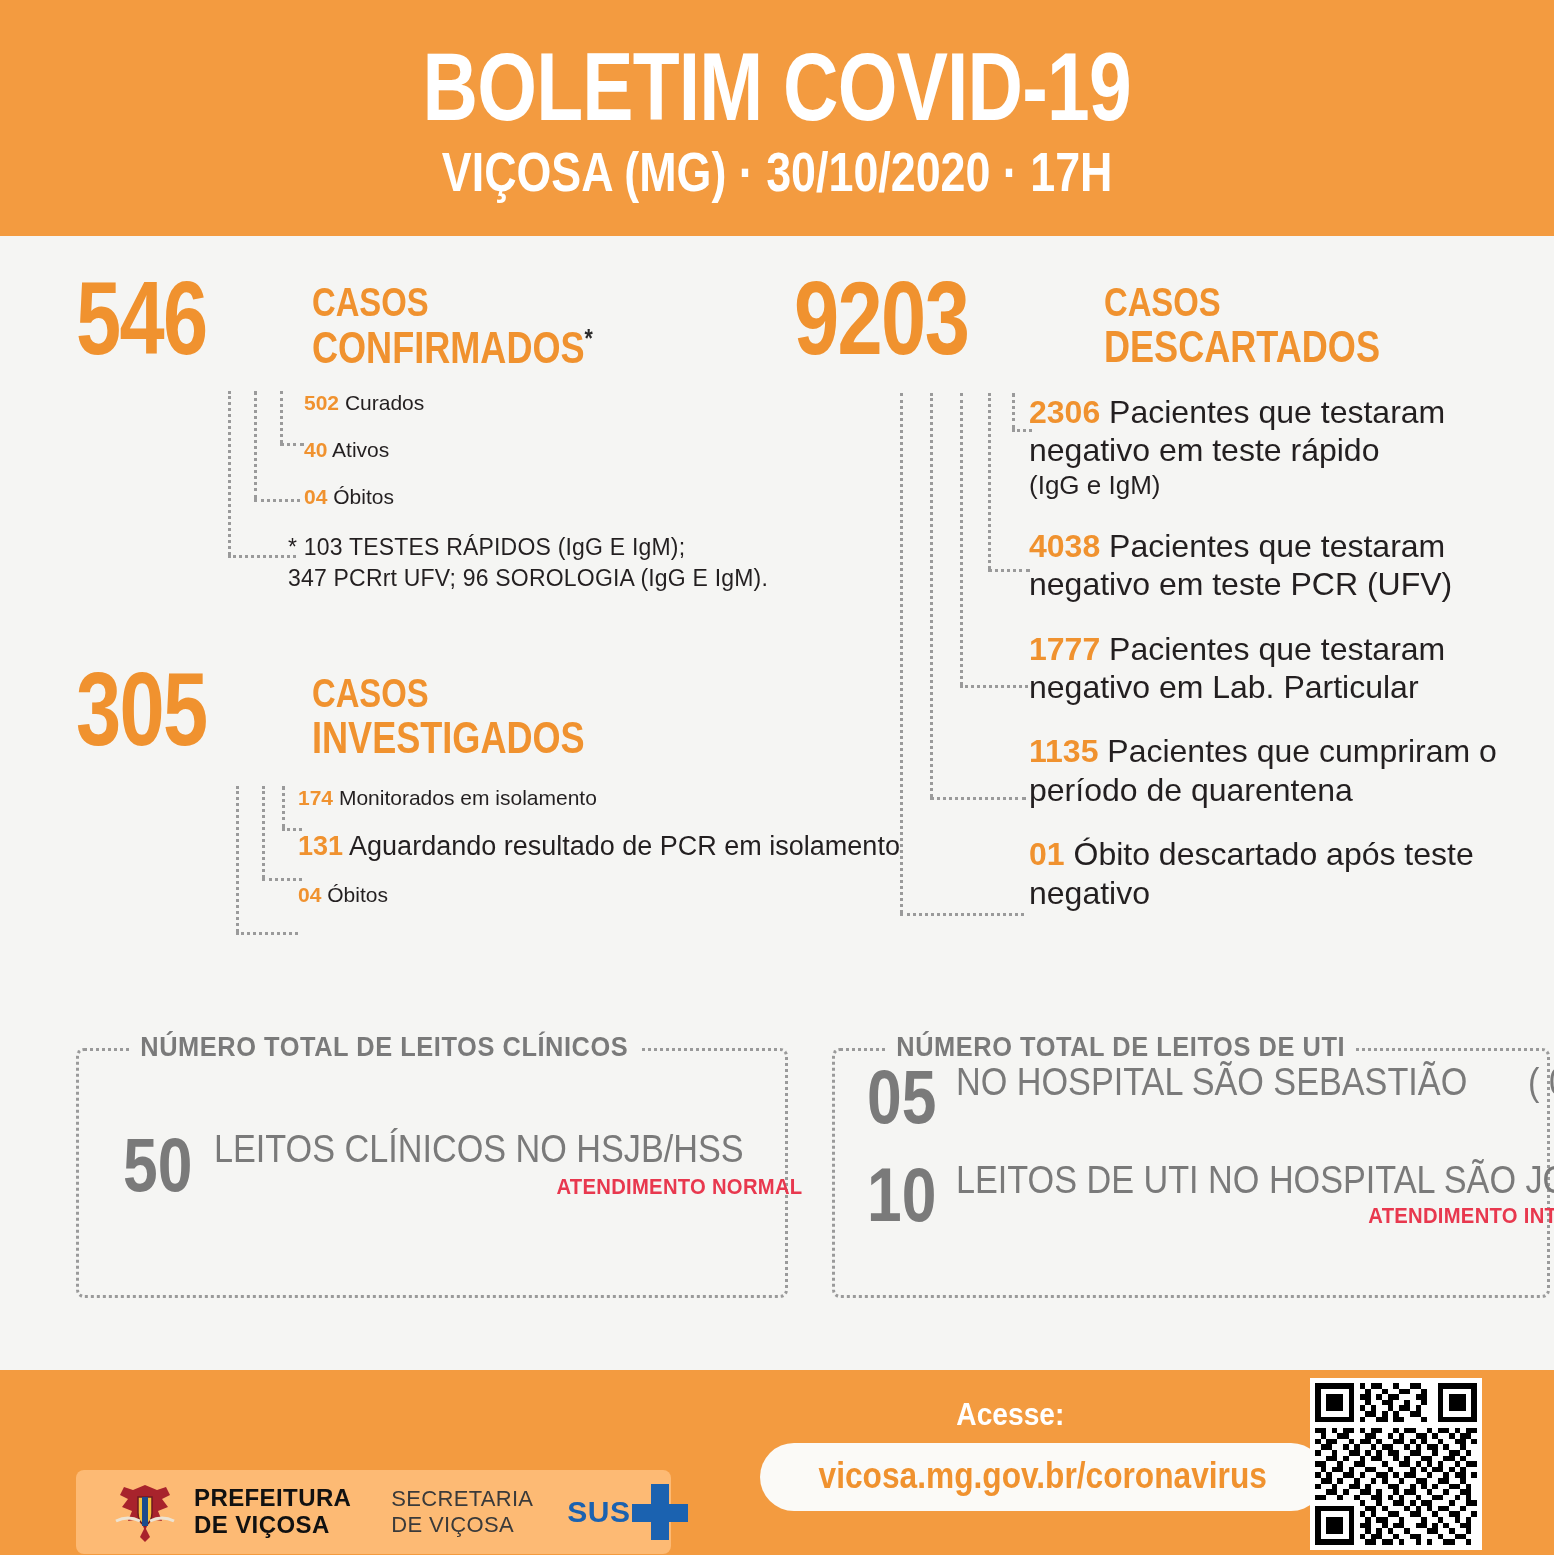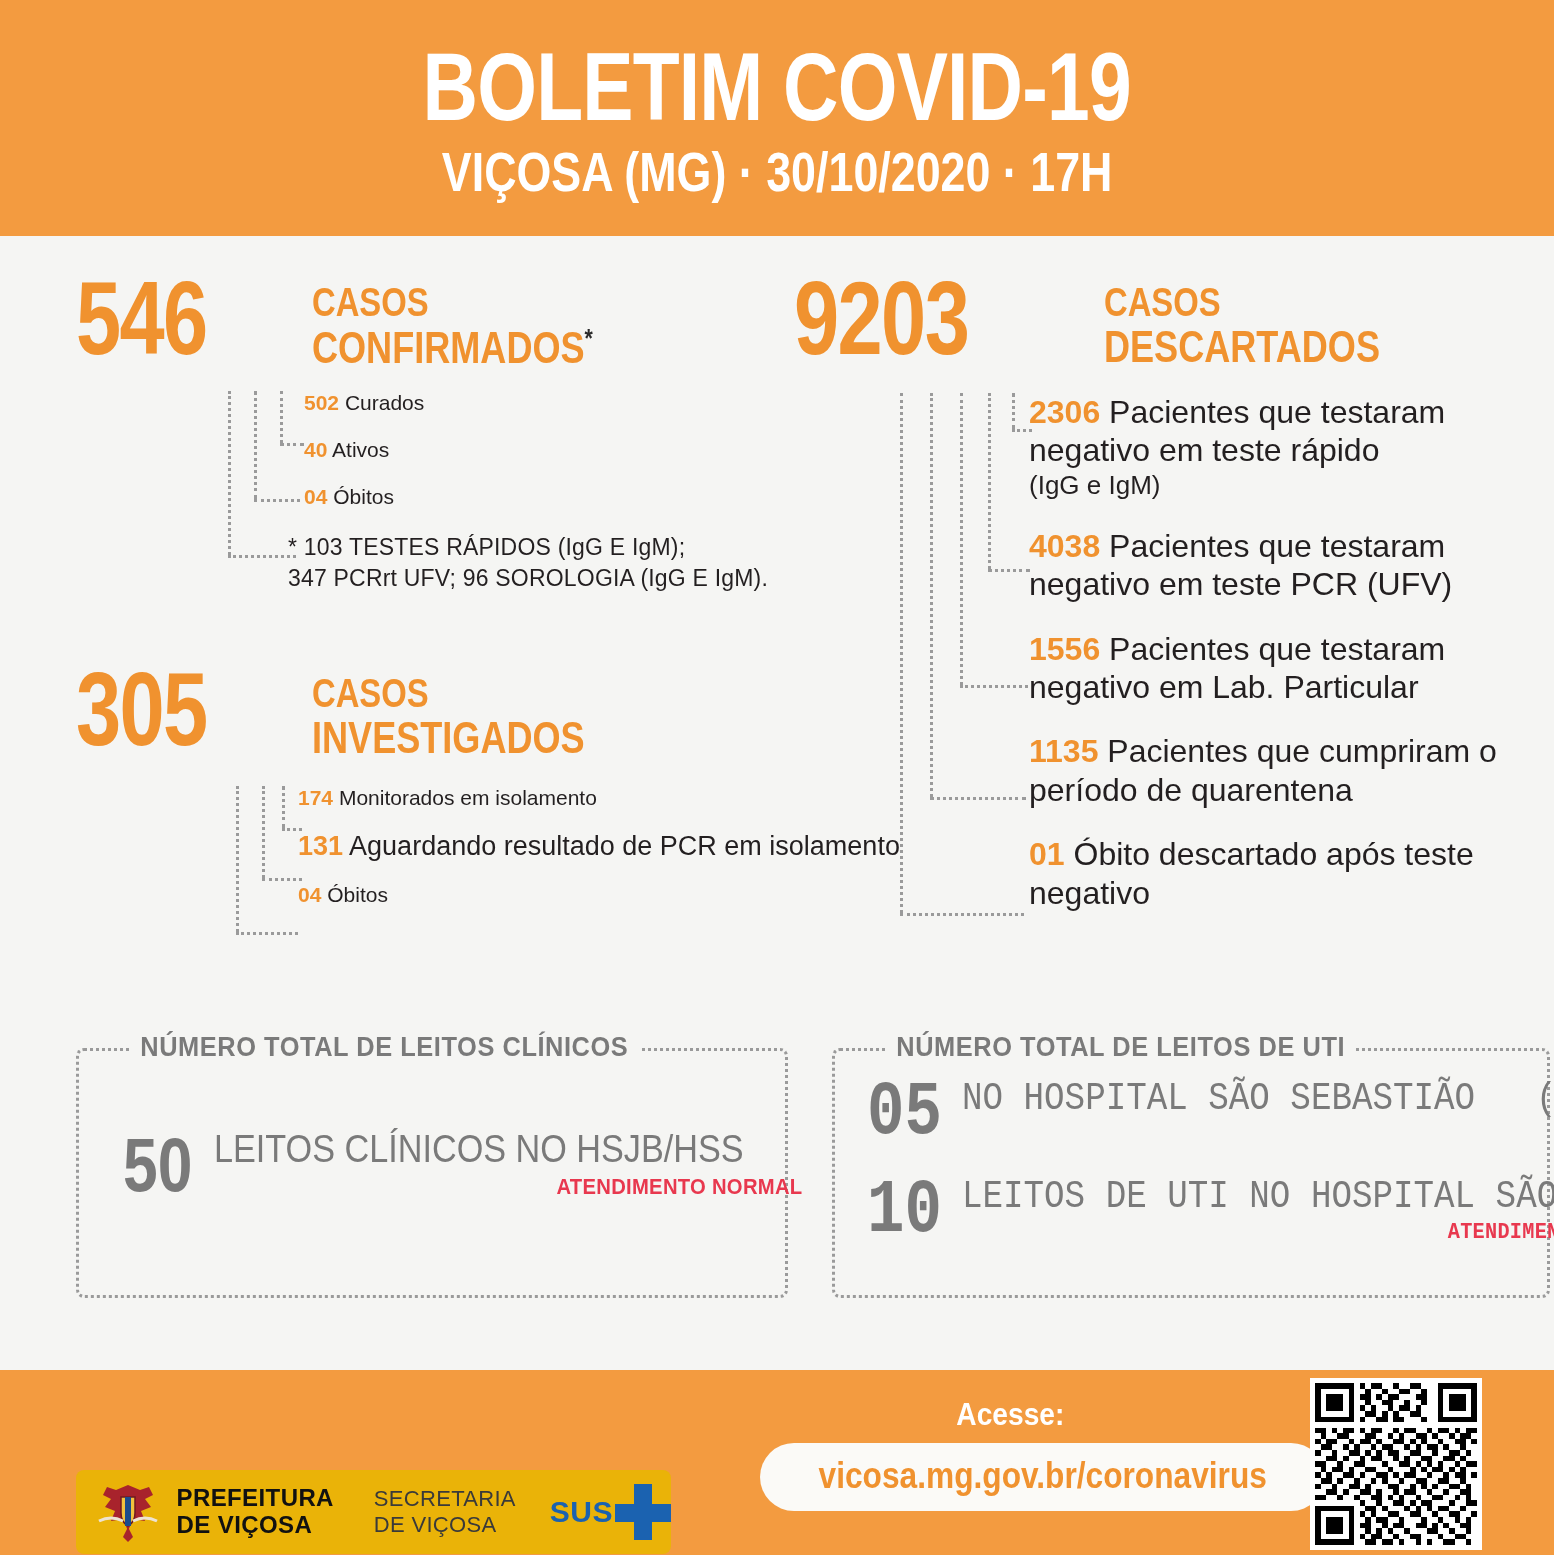--- a/index.html
+++ b/index.html
@@ -157,23 +157,23 @@
   }
 
   
   .footer{
     position:absolute;left:0;top:1370px;width:1554px;height:185px;
     background:#F39B40;
   }
   .logobar{
     position:absolute;left:76px;top:1470px;
     width:595px;height:84px;
-    background:#eab308;
+    background:#fdba74;
     border-radius:8px;
-    display:flex;align-items:center;justify-content:flex-end;
+    display:flex;align-items:center;
   }
   .brasao{width:70px;height:62px;margin-left:34px;flex:none;}
   .pref-txt{
     margin-left:14px;
     color:#111111;font-weight:bold;
     font-size:24px;line-height:1.12;
     letter-spacing:0.4px;
   }
   .divider-v{width:2px;height:52px;background:#C9C9C9;margin:0 20px;}
   .sec-txt{
@@ -334,21 +334,21 @@
           <div class="sub-item wrap">
             <span class="n">2306</span>
             <span>Pacientes que testaram negativo em teste rápido</span>
             <span class="tiny">(IgG e IgM)</span>
           </div>
           <div class="sub-item wrap">
             <span class="n">4038</span>
             <span>Pacientes que testaram negativo em teste PCR (UFV)</span>
           </div>
           <div class="sub-item wrap">
-            <span class="n">1556</span>
+            <span class="n">1777</span>
             <span>Pacientes que testaram negativo em Lab. Particular</span>
           </div>
           <div class="sub-item wrap">
             <span class="n">1135</span>
             <span>Pacientes que cumpriram o período de quarentena</span>
           </div>
           <div class="sub-item wrap">
             <span class="n">01</span>
             <span>Óbito descartado após teste negativo</span>
           </div>
@@ -364,21 +364,21 @@
           <div style="margin-left:6px;">
             <div class="bedlabel">LEITOS CLÍNICOS NO HSJB/HSS</div>
             <div class="bedstatus" style="margin-top:6px;">ATENDIMENTO NORMAL</div>
           </div>
         </div>
       </div>
     </div>
 
     <div class="bedbox bedbox-right">
       <div class="bedbox-title">NÚMERO TOTAL DE LEITOS DE UTI</div>
-      <div style="position:absolute;left:32px;top:24px;width:660px;font-family:Liberation Mono, monospace;">
+      <div style="position:absolute;left:32px;top:8px;width:660px;">
 
         <div class="bedrow">
           <div class="bednum" style="width:100px;">05</div>
           <div style="margin-left:4px;">
             <div style="white-space:nowrap;">
               <span class="bedlabel" style="display:inline-block;">NO HOSPITAL SÃO SEBASTIÃO</span><span class="bedlabel paren" style="display:inline-block;margin-left:4px;">( 04 UTI + 01 ISOLAMENTO)</span>
             </div>
             <div class="bedstatus" style="margin-top:4px;">ATENDIMENTO NORMAL</div>
           </div>
         </div>

